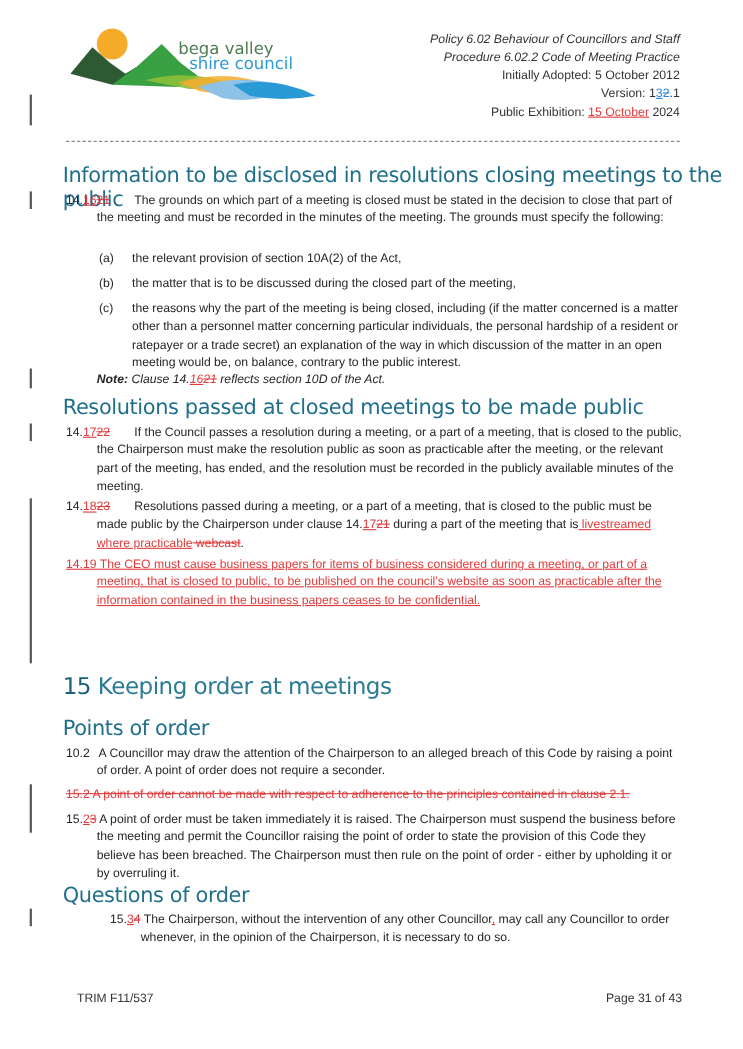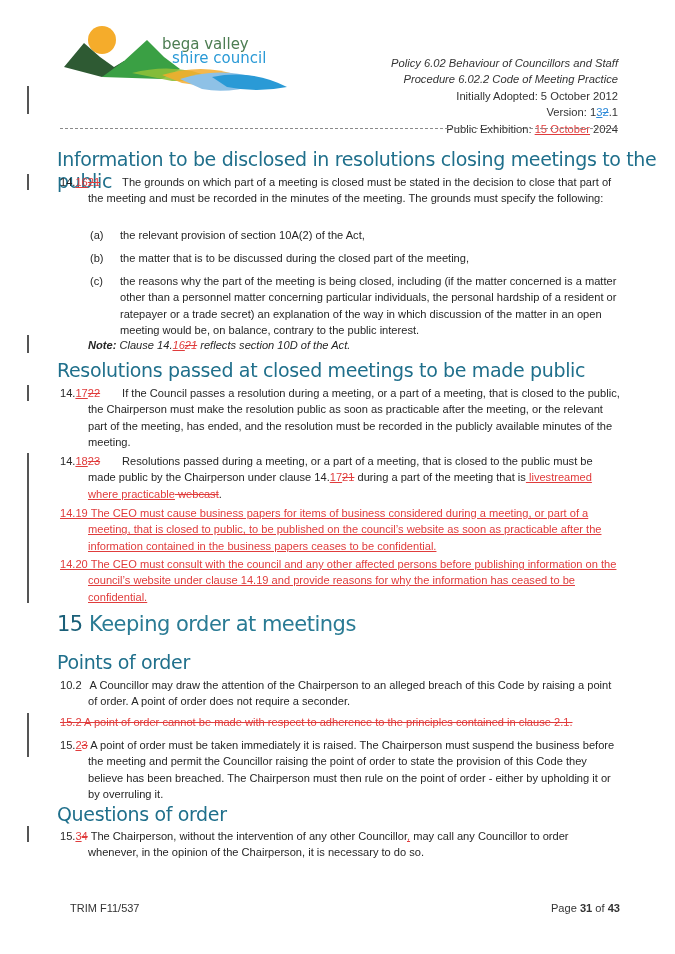--- a/index.html
+++ b/index.html
@@ -2,21 +2,21 @@
 <html><head>
 <meta charset="utf-8">
 <style>
   html, body { margin:0; padding:0; background:#ffffff; }
   body { width:675px; height:954px; position:relative; overflow:hidden;
          font-family:"Liberation Sans", sans-serif; color:#262626; }
   .page { position:absolute; left:0; top:0; width:675px; height:842px; }
 
   
   .logo { position:absolute; left:62px; top:25px; width:225px; height:70px; }
-  .hdr-meta { position:absolute; right:57px; top:55px; text-align:right;
+  .hdr-meta { position:absolute; right:57px; top:28px; text-align:right;
               font-family:"Liberation Sans", sans-serif; font-size:11.2px; line-height:16.4px; color:#333; }
   .hdr-meta .it { font-style:italic; }
   .hdr-rule { position:absolute; left:60px; right:57px; top:128px; height:0;
               border-top:1px dashed #8a8a8a; }
 
   .chg-bar { position:absolute; left:27px; width:1.6px; background:#555; }
 
   .ins { color:#e03c3c; text-decoration:underline; text-decoration-color:#e03c3c; }
   .del { color:#e03c3c; text-decoration:line-through; }
   .ins-blue { color:#2b88d8; text-decoration:underline; }
@@ -32,21 +32,21 @@
   .item { position:absolute; left:90px; width:530px; font-size:11.1px; line-height:16.4px; }
   .item .lbl { position:absolute; left:0; }
   .item .txt { display:block; margin-left:30px; }
   .note { position:absolute; left:88px; font-size:11.1px; font-style:italic; line-height:16.4px; }
   .note b { font-weight:bold; }
   .red-u { color:#e03c3c; text-decoration:underline; }
   .red-s { color:#e03c3c; text-decoration:line-through; }
 
   .footer-left { position:absolute; left:70px; top:902px; font-size:11px; color:#333; }
   .footer-right { position:absolute; right:55px; top:902px; font-size:11.1px; color:#333; }
-  .footer-right b { font-weight:bold; }
+  .footer-right b { font-weight:normal; }
 </style>
 </head>
 <body>
 
 <div class="page">
 
   <div class="logo">
     <svg width="225" height="70" viewBox="0 0 225 70">
       <circle cx="40" cy="15" r="14" fill="#f5ac2b"></circle>
       <path d="M2 42 L22 18 L38 32 L52 42 L62 36 L70 44 L40 52 Z" fill="#2e5a33"></path>
@@ -113,23 +113,20 @@
   <div class="para" style="top:453px;">
     <div style="padding-left:28px;text-indent:-28px;">
       <span>14.</span><span class="ins">18</span><span class="del">23</span><span style="display:inline-block;width:22px;"></span><span>Resolutions passed during a meeting, or a part of a meeting, that is closed to the public must be made public by the Chairperson under clause 14.</span><span class="ins">17</span><span class="del">21</span><span> during a part of the meeting that is</span><span class="ins"> livestreamed where practicable</span><span class="del"> webcast</span><span>.</span>
     </div>
   </div>
 
   <div class="para red-u" style="top:505px;">
     <div style="padding-left:28px;text-indent:-28px;">14.19 The CEO must cause business papers for items of business considered during a meeting, or part of a meeting, that is closed to public, to be published on the council’s website as soon as practicable after the information contained in the business papers ceases to be confidential.</div>
   </div>
 
-  <div class="para red-u" style="top:556px;">
-    <div style="padding-left:28px;text-indent:-28px;">14.20 The CEO must consult with the council and any other affected persons before publishing information on the council’s website under clause 14.19 and provide reasons for why the information has ceased to be confidential.</div>
-  </div>
 
   <h1 class="h1" style="top:612px;"><span class="num">15</span> <span>Keeping order at meetings</span></h1>
 
   <h2 class="h2" style="top:651px;">Points of order</h2>
 
   <div class="para" style="top:677px;">
     <div style="padding-left:28px;text-indent:-28px;">
       <span>10.2</span><span style="display:inline-block;width:8px;"></span><span>A Councillor may draw the attention of the Chairperson to an alleged breach of this Code by raising a point of order. A point of order does not require a seconder.</span>
     </div>
   </div>
@@ -138,21 +135,21 @@
 
   <div class="para" style="top:737px;">
     <div style="padding-left:28px;text-indent:-28px;">
       <span>15.</span><span class="ins">2</span><span class="del">3</span><span> A point of order must be taken immediately it is raised. The Chairperson must suspend the business before the meeting and permit the Councillor raising the point of order to state the provision of this Code they believe has been breached. The Chairperson must then rule on the point of order - either by upholding it or by overruling it.</span>
     </div>
   </div>
 
   <h2 class="h2" style="top:803px;">Questions of order</h2>
 
   <div class="para" style="top:828px;">
-    <div style="padding-left:28px;text-indent:-28px;">
+    <div style="padding-left:28px;text-indent:-28px;margin-left:40px;">
       <span>15.</span><span class="ins">3</span><span class="del">4</span><span> The Chairperson, without the intervention of any other Councillor</span><span class="ins">,</span><span> may call any Councillor to order whenever, in the opinion of the Chairperson, it is necessary to do so.</span>
     </div>
   </div>
 
   <div class="footer-left">TRIM F11/537</div>
   <div class="footer-right"><span>Page </span><b>31</b><span> of </span><b>43</b></div>
 
 </div>
 
 </body></html>

